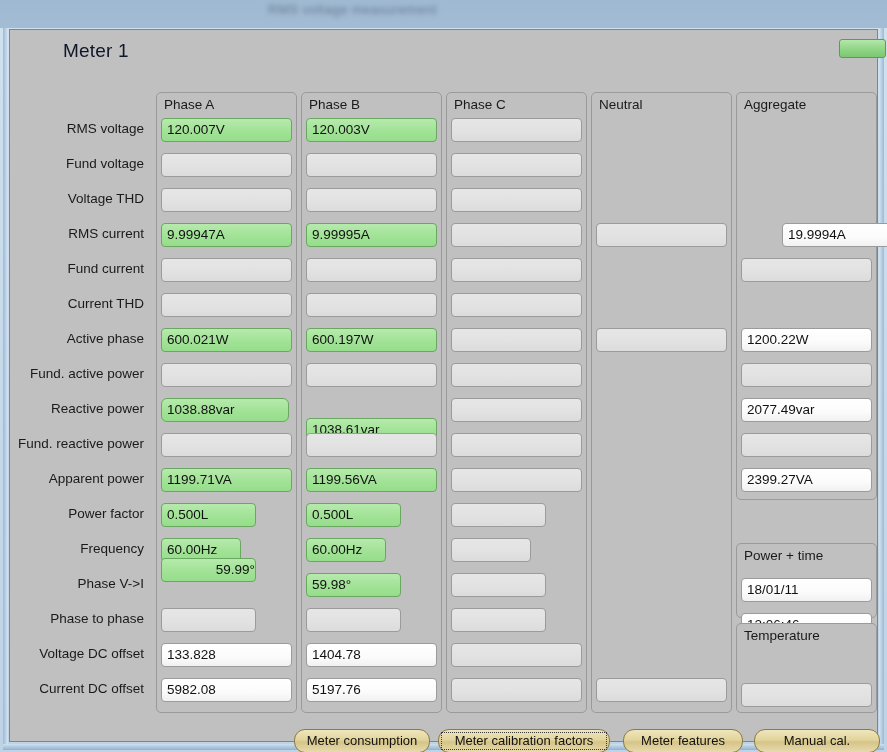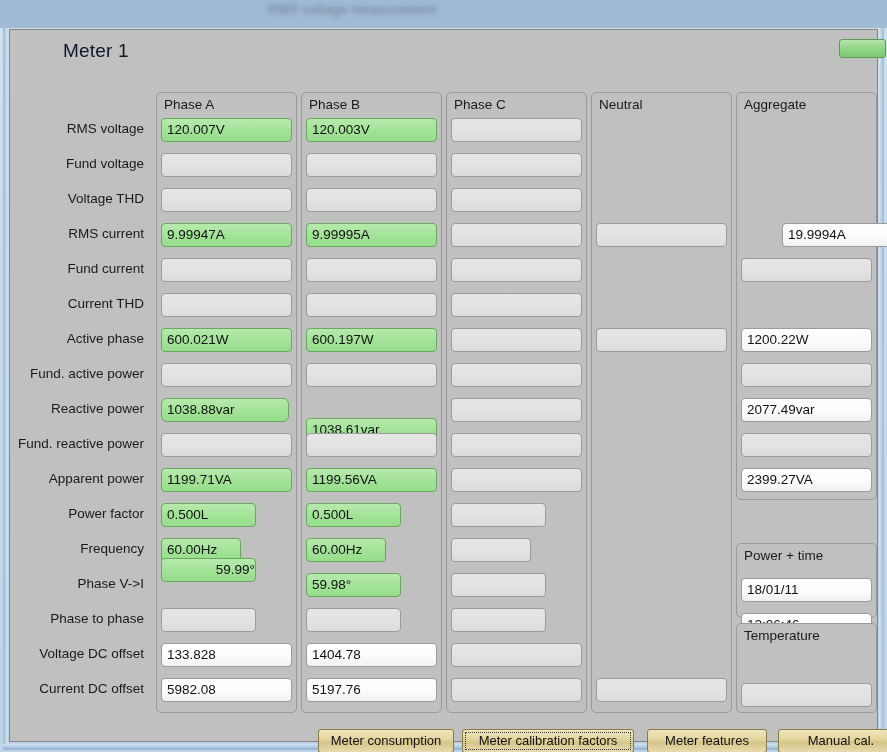--- a/index.html
+++ b/index.html
@@ -139,24 +139,23 @@
   }
   .fld.white{
     background:linear-gradient(180deg,#ffffff 0%,#fbfbfb 60%,#f1f1f1 100%);
     border-color:#9b9b9b;
   }
 
   
   .tbtn{
     position:absolute;top:699px;height:24px;box-sizing:border-box;
     background:linear-gradient(180deg,#efe6bd 0%,#e2d49c 45%,#d6c488 55%,#e7daae 100%);
-    border:1px solid #8a7b45;border-radius:3px;
+    border:1px solid #8a7b45;border-radius:11px;
     font-size:13px;color:#111;text-align:center;line-height:22px;
     cursor:default;
-    margin-left:24px;
   }
   .tbtn .focusring{
     position:absolute;left:2px;top:2px;right:2px;bottom:2px;
     border:1px dotted #3b3b3b;box-sizing:border-box;
   }
 </style>
 </head>
 <body>
 
 <div id="backdrop">

